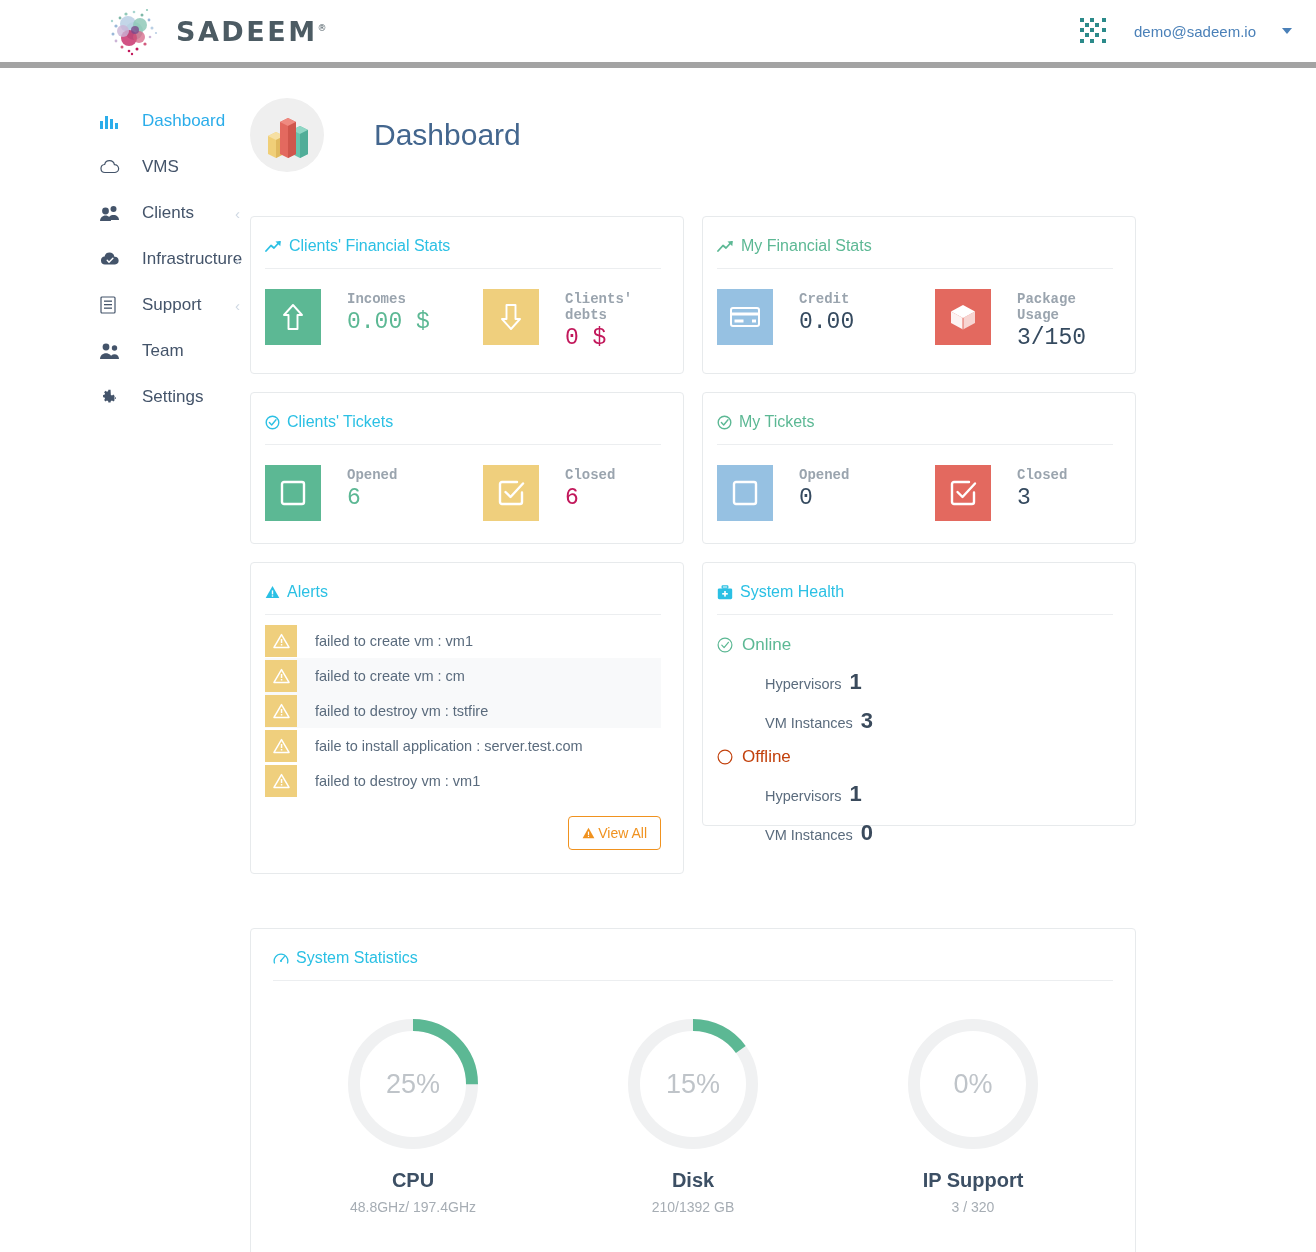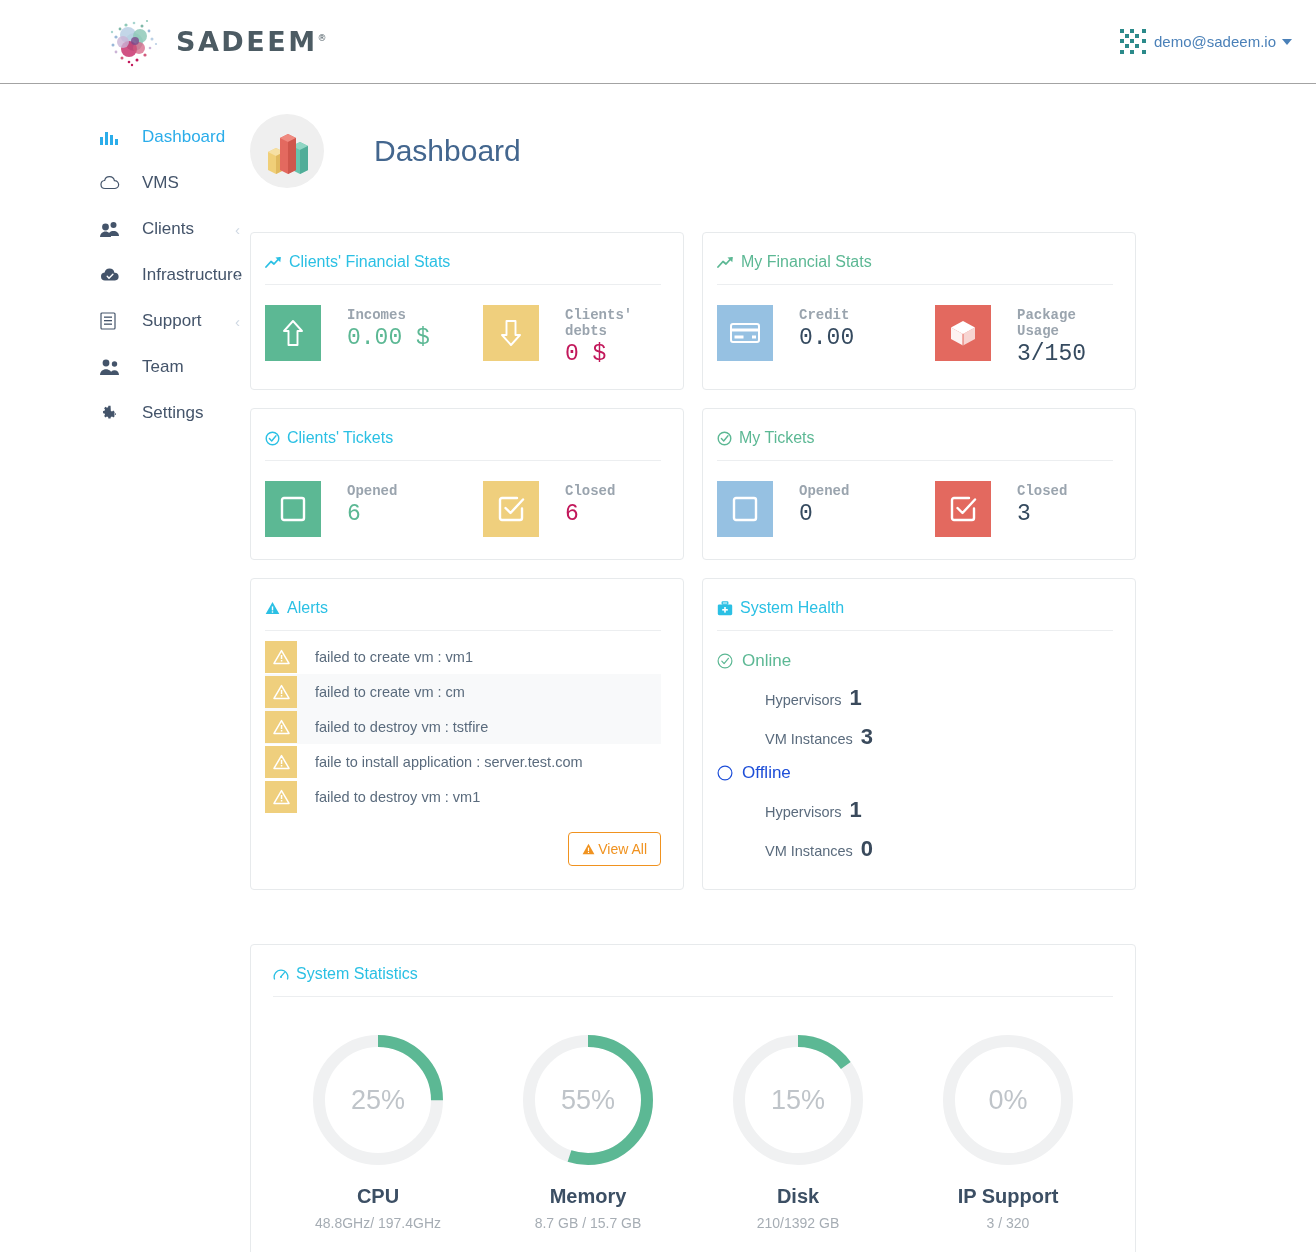--- a/index.html
+++ b/index.html
@@ -5,37 +5,37 @@
   * { box-sizing: border-box; margin: 0; padding: 0; }
   html, body {
     width: 1316px; height: 1252px;
     background: #ffffff;
     font-family: "Liberation Sans", sans-serif;
     -webkit-font-smoothing: antialiased;
   }
 
   
   .header {
-    height: 84px;
-    border-bottom: 1px solid #a3a3a3;
+    height: 68px;
+    border-bottom: 6px solid #a3a3a3;
     display: flex; align-items: center;
     padding: 0 24px 0 104px;
     background: #fff;
   }
   .brand { display: flex; align-items: center; gap: 10px; }
   .brand-mark { width: 62px; height: 50px; flex: none; }
   .brand-word {
     font-size: 27px; font-weight: bold; letter-spacing: 2.5px;
     color: #4c5b63; font-family: "DejaVu Sans", sans-serif;
     position: relative;
   }
   .brand-word sup { font-size: 9px; vertical-align: super; font-weight: normal; }
   .header-spacer { flex: 1; }
   .user-menu {
-    display: flex; align-items: center; gap: 6px;
+    display: flex; align-items: center; gap: 26px;
     color: #4a80b8; font-size: 15px; cursor: pointer;
   }
   .user-avatar { width: 30px; height: 30px; flex: none; }
   .caret { width: 0; height: 0; border-left: 5px solid transparent;
            border-right: 5px solid transparent; border-top: 6px solid #4a80b8; }
 
   
   .layout { display: flex; padding-top: 30px; }
   .sidebar { width: 250px; flex: none; padding-left: 100px; }
   .nav-item {
@@ -116,21 +116,21 @@
     font-family: "Liberation Sans", sans-serif;
   }
 
   
   .health-block { margin-bottom: 4px; }
   .health-head {
     display: flex; align-items: center; gap: 9px;
     font-size: 17px; margin: 10px 0 14px 0;
   }
   .health-head.online  { color: #5cb894; }
-  .health-head.offline { color: #1d4ed8; }
+  .health-head.offline { color: #c2410c; }
   .health-line {
     margin-left: 48px; margin-bottom: 13px;
     font-size: 14.5px; color: #5a6b7d;
     display: flex; align-items: baseline; gap: 8px;
   }
   .health-count { font-size: 22px; font-weight: bold; color: #3a4a5c; }
 
   
   .gauges { display: flex; padding: 14px 0 28px 0; }
   .gauge { flex: 1; display: flex; flex-direction: column; align-items: center; }
@@ -529,21 +529,21 @@
             <svg width="13" height="12" viewBox="0 0 13 12">
                 <path d="M6.5 0.8 L12.4 11.2 H0.6 Z" fill="currentColor"></path>
                 <rect x="5.9" y="4.6" width="1.2" height="3.4" fill="#fff"></rect>
                 <rect x="5.9" y="8.8" width="1.2" height="1.2" fill="#fff"></rect>
               </svg>
             <span>View All</span>
           </button>
         </div>
       </div>
 
-      <div class="card half" style="height:312px">
+      <div class="card half" style="height:264px">
         <div class="card-title cyan">
           <svg width="16" height="15" viewBox="0 0 16 15">
               <rect x="5.2" y="0.8" width="5.6" height="2.4" rx="0.6" fill="none" stroke="currentColor" stroke-width="1.3"></rect>
               <rect x="0.8" y="3.4" width="14.4" height="10.8" rx="1.4" fill="currentColor"></rect>
               <rect x="7.2" y="6" width="1.6" height="5.6" fill="#fff"></rect>
               <rect x="5.2" y="8" width="5.6" height="1.6" fill="#fff"></rect>
             </svg>
           <span>System Health</span>
         </div>
         <div class="card-divider"></div>
@@ -601,31 +601,20 @@
               <svg width="138" height="138" viewBox="0 0 138 138">
                 <circle cx="69" cy="69" r="59" fill="none" stroke="#f0f1f2" stroke-width="12"></circle>
                 <circle class="arc" cx="69" cy="69" r="59" fill="none" stroke="#5cb894" stroke-width="12" transform="rotate(-90 69 69)" stroke-dasharray="370.7" stroke-dashoffset="278.0"></circle>
               </svg>
               <div class="gauge-pct">25%</div>
             </div>
             <div class="gauge-name">CPU</div>
             <div class="gauge-sub">48.8GHz/ 197.4GHz</div>
           </div>
 
-          <div class="gauge">
-            <div class="gauge-ring">
-              <svg width="138" height="138" viewBox="0 0 138 138">
-                <circle cx="69" cy="69" r="59" fill="none" stroke="#f0f1f2" stroke-width="12"></circle>
-                <circle class="arc" cx="69" cy="69" r="59" fill="none" stroke="#5cb894" stroke-width="12" transform="rotate(-90 69 69)" stroke-dasharray="370.7" stroke-dashoffset="166.8"></circle>
-              </svg>
-              <div class="gauge-pct">55%</div>
-            </div>
-            <div class="gauge-name">Memory</div>
-            <div class="gauge-sub">8.7 GB / 15.7 GB</div>
-          </div>
 
           <div class="gauge">
             <div class="gauge-ring">
               <svg width="138" height="138" viewBox="0 0 138 138">
                 <circle cx="69" cy="69" r="59" fill="none" stroke="#f0f1f2" stroke-width="12"></circle>
                 <circle class="arc" cx="69" cy="69" r="59" fill="none" stroke="#5cb894" stroke-width="12" transform="rotate(-90 69 69)" stroke-dasharray="370.7" stroke-dashoffset="315.1"></circle>
               </svg>
               <div class="gauge-pct">15%</div>
             </div>
             <div class="gauge-name">Disk</div>

